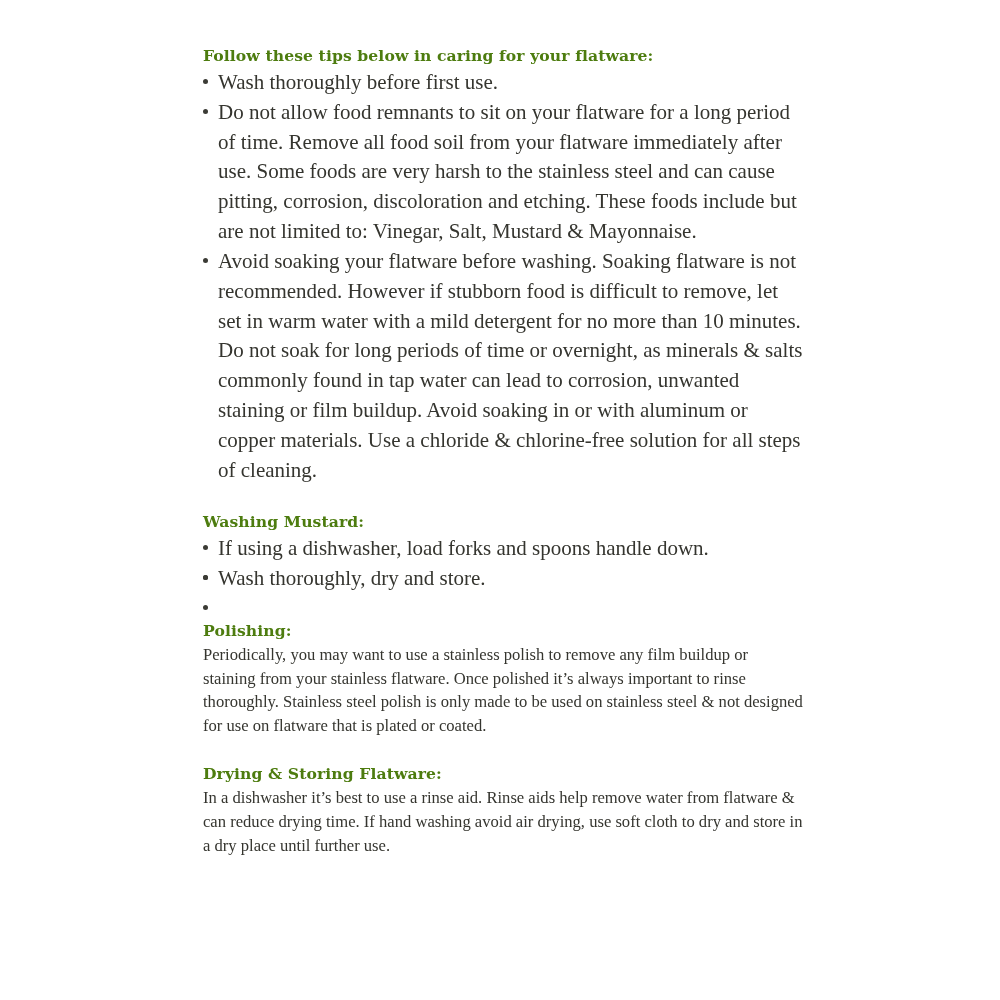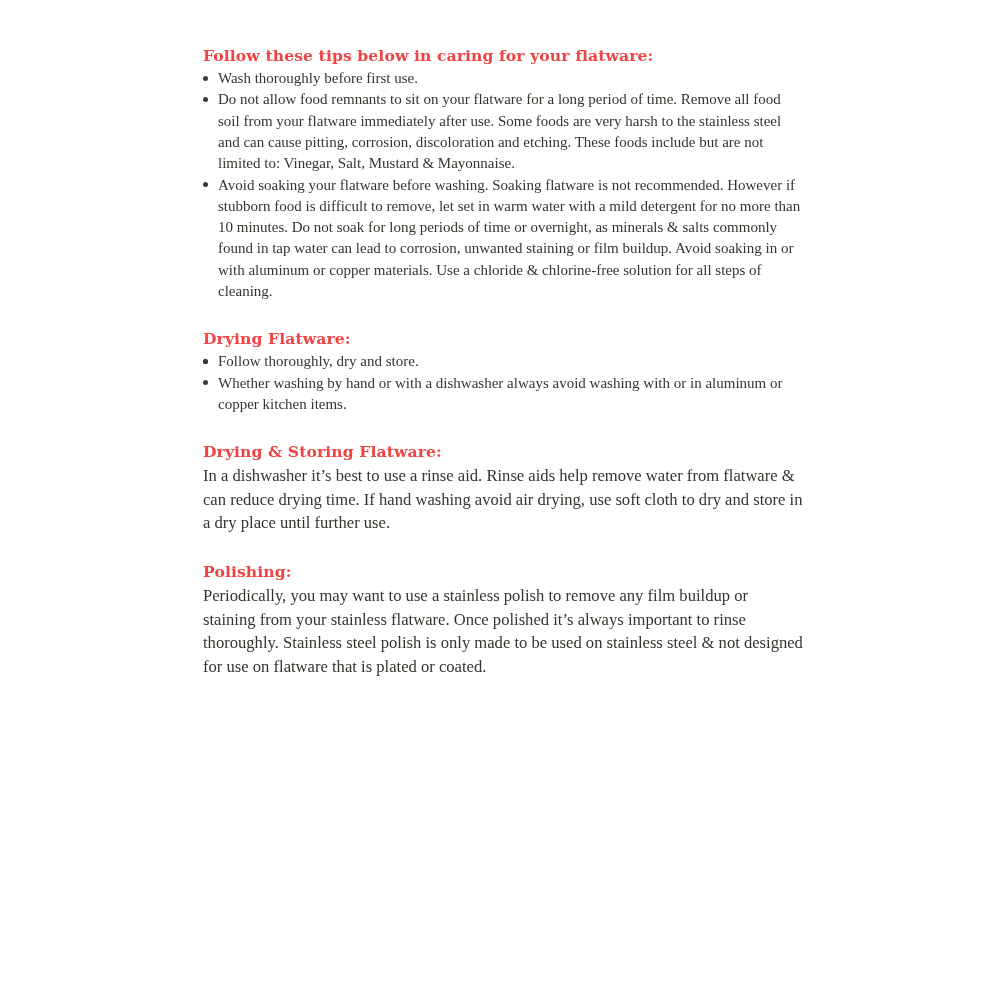--- a/index.html
+++ b/index.html
@@ -30,33 +30,33 @@
     margin: 0 0 26px 0;
   }
   .section:last-child {
     margin-bottom: 0;
   }
   .heading {
     font-family: "DejaVu Serif", serif;
     font-weight: bold;
     font-size: 15.6px;
     letter-spacing: 0.1px;
-    color: #ef4444;
+    color: #4d7c0f;
     margin: 0 0 2px 0;
     line-height: 1.35;
   }
   .bullets {
     list-style: none;
     margin: 0;
     padding: 0;
   }
   .bullets li {
     position: relative;
     padding-left: 15px;
-    font-size: 15px;
+    font-size: 21px;
     line-height: 1.42;
     color: #35352f;
     margin: 0 0 0 0;
   }
   .bullets li .dot {
     position: absolute;
     left: 0;
     top: 0.52em;
     width: 5px;
     height: 5px;
@@ -80,32 +80,33 @@
     <div class="section">
       <div class="heading">Follow these tips below in caring for your flatware:</div>
       <ul class="bullets">
         <li><span class="dot"></span><span>Wash thoroughly before first use.</span></li>
         <li><span class="dot"></span><span>Do not allow food remnants to sit on your flatware for a long period of time. Remove all food soil from your flatware immediately after use. Some foods are very harsh to the stainless steel and can cause pitting, corrosion, discoloration and etching. These foods include but are not limited to: Vinegar, Salt, Mustard &amp; Mayonnaise.</span></li>
         <li><span class="dot"></span><span>Avoid soaking your flatware before washing. Soaking flatware is not recommended. However if stubborn food is difficult to remove, let set in warm water with a mild detergent for no more than 10 minutes. Do not soak for long periods of time or overnight, as minerals &amp; salts commonly found in tap water can lead to corrosion, unwanted staining or film buildup. Avoid soaking in or with aluminum or copper materials. Use a chloride &amp; chlorine-free solution for all steps of cleaning.</span></li>
       </ul>
     </div>
 
     <div class="section">
-      <div class="heading">Drying Flatware:</div>
+      <div class="heading">Washing Mustard:</div>
       <ul class="bullets">
+        <li><span class="dot"></span><span>If using a dishwasher, load forks and spoons handle down.</span></li>
         <li><span class="dot"></span></li>
-        <li><span class="dot"></span><span>Follow thoroughly, dry and store.</span></li>
-        <li><span class="dot"></span><span>Whether washing by hand or with a dishwasher always avoid washing with or in aluminum or copper kitchen items.</span></li>
+        <li><span class="dot"></span><span>Wash thoroughly, dry and store.</span></li>
+        <li><span class="dot"></span></li>
       </ul>
+    </div>
+
+    <div class="section">
+      <div class="heading">Polishing:</div>
+      <p class="para">Periodically, you may want to use a stainless polish to remove any film buildup or staining from your stainless flatware. Once polished it’s always important to rinse thoroughly. Stainless steel polish is only made to be used on stainless steel &amp; not designed for use on flatware that is plated or coated.</p>
     </div>
 
     <div class="section">
       <div class="heading">Drying &amp; Storing Flatware:</div>
       <p class="para">In a dishwasher it’s best to use a rinse aid. Rinse aids help remove water from flatware &amp; can reduce drying time. If hand washing avoid air drying, use soft cloth to dry and store in a dry place until further use.</p>
     </div>
 
-    <div class="section">
-      <div class="heading">Polishing:</div>
-      <p class="para">Periodically, you may want to use a stainless polish to remove any film buildup or staining from your stainless flatware. Once polished it’s always important to rinse thoroughly. Stainless steel polish is only made to be used on stainless steel &amp; not designed for use on flatware that is plated or coated.</p>
-    </div>
-
   </div>
 </div>
 
 </body></html>

